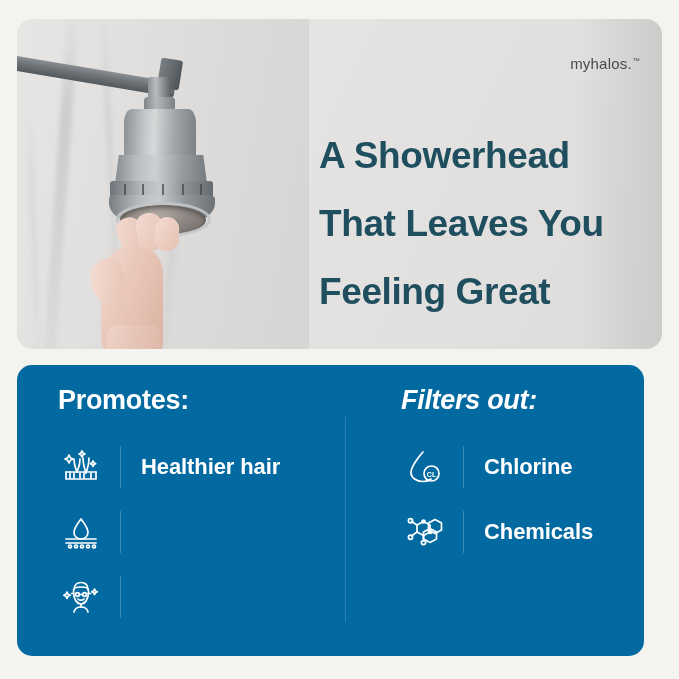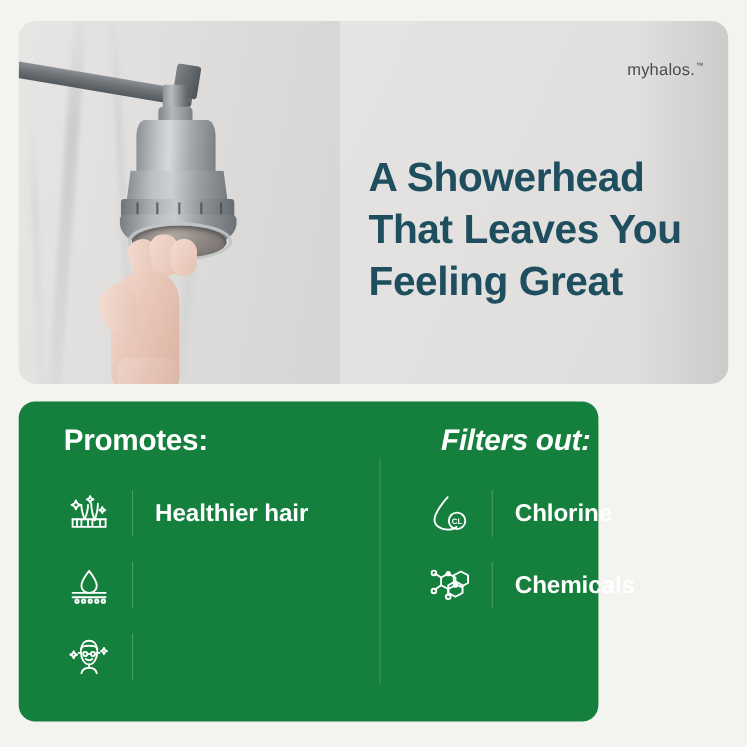--- a/index.html
+++ b/index.html
@@ -182,24 +182,24 @@
   }
 
   
   .hero-copy {
     position: absolute;
     left: 302px;
     top: 103px;
     width: 330px;
   }
   .headline {
-    margin: 16px;
+    margin: 0;
     color: #1f4f5f;
     font-size: 37px;
-    line-height: 47px;
+    line-height: 68px;
     font-weight: 700;
     letter-spacing: -0.4px;
     white-space: pre-line;
   }
   .brand {
     position: absolute;
     right: 22px;
     top: 36px;
     color: #4a4a4a;
     font-size: 15px;
@@ -210,23 +210,23 @@
     font-size: 7px;
     vertical-align: super;
     margin-left: 1px;
   }
 
   
   .panel {
     position: absolute;
     left: 17px;
     top: 365px;
-    width: 527px;
+    width: 627px;
     height: 291px;
-    background: #15803d;
+    background: #0369a1;
     border-radius: 15px;
   }
   .col {
     position: absolute;
     top: 0;
     height: 100%;
   }
   .col-left  { left: 0;     width: 328px; }
   .col-right { left: 328px; width: 317px; }
 
@@ -256,21 +256,21 @@
     top: 69px;
     width: 100%;
   }
   .row {
     position: relative;
     display: flex;
     align-items: center;
     height: 65px;
   }
   .col-left  .rows .row { padding-left: 41px; }
-  .col-right .rows .row { padding-left: 40px; }
+  .col-right .rows .row { padding-left: 56px; }
 
   .icon-slot {
     width: 46px;
     height: 46px;
     flex: 0 0 46px;
     display: flex;
     align-items: center;
     justify-content: center;
   }
   .icon-slot svg { display: block; }

